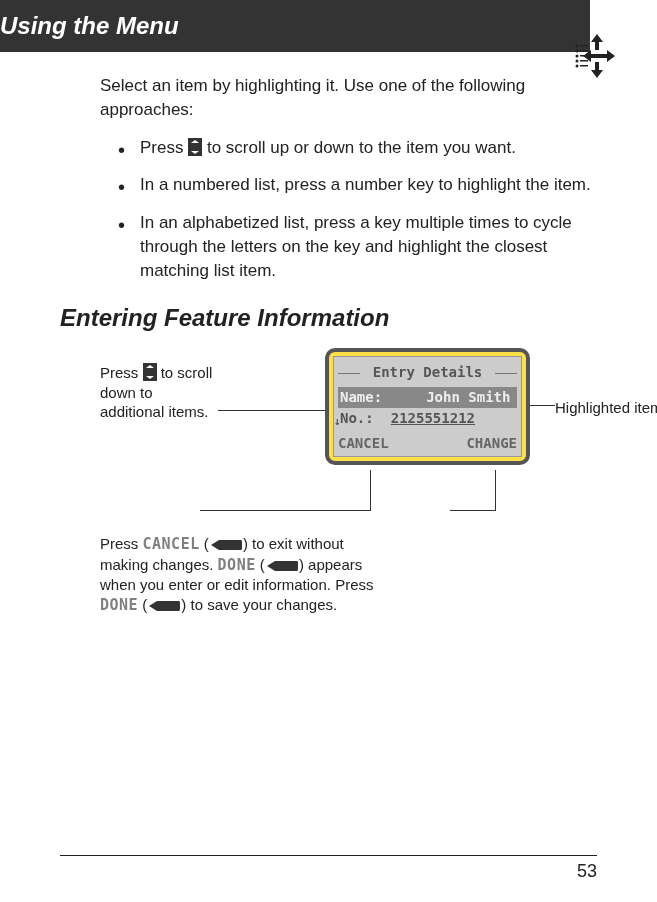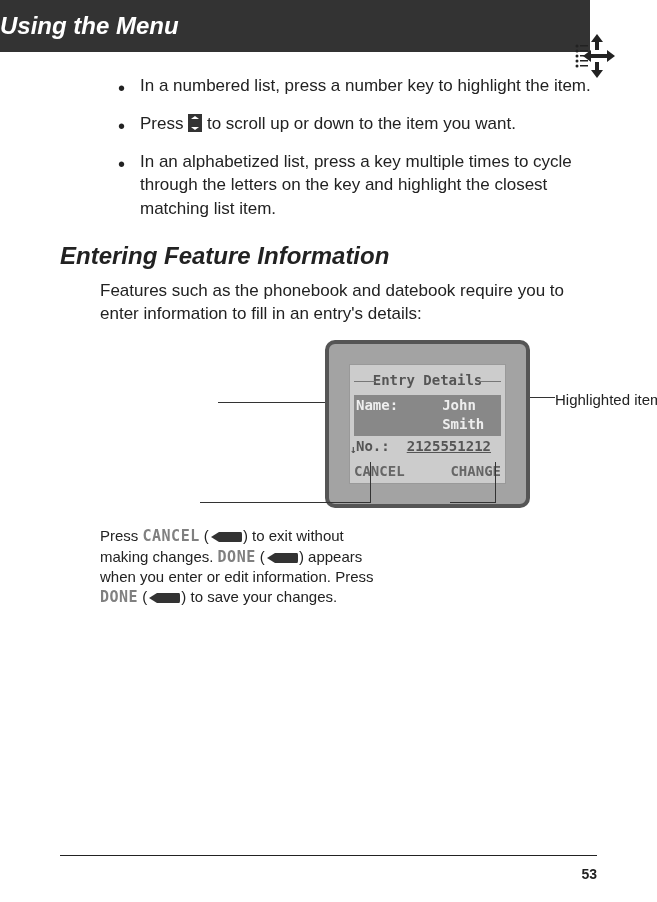--- a/index.html
+++ b/index.html
@@ -64,22 +64,22 @@
       position: relative;
       height: 320px;
       margin-top: 14px;
     }
     .phone-screen {
       position: absolute;
       left: 225px; top: 0;
       width: 205px;
       border: 4px solid #555;
       border-radius: 10px;
-      background: #a3a3a3;
-      padding: 20px;
+      background: #fde047;
+      padding: 4px;
     }
     .screen-inner {
       background: #ccc;
       border: 1px solid #999;
       padding: 6px 4px 2px 4px;
       font-family: "Lucida Console", Monaco, monospace;
       font-size: 14px;
       color: #555;
     }
     .screen-title {
@@ -127,22 +127,22 @@
       vertical-align:middle;
     }
     .soft-btn svg { display:block; }
     .callout-line {
       position:absolute;
       background:#333;
     }
     .page-num {
       position:absolute;
       bottom:20px; right:60px;
-      font-weight:bold;
-      font-size:14px;
+      font-weight:normal;
+      font-size:18px;
     }
     .page-rule {
       position:absolute;
       bottom:46px;
       left:60px; right:60px;
       height:1px;
       background:#222;
     }
   </style>
 </head>
@@ -167,34 +167,37 @@
       <rect x="11" y="13" width="8" height="1.5"></rect>
         <rect x="11" y="18" width="8" height="1.5"></rect>
       <rect x="11" y="23" width="8" height="1.5"></rect>
         <rect x="11" y="28" width="8" height="1.5"></rect>
       <rect x="11" y="33" width="8" height="1.5"></rect>
     </g>
   </svg>
 </div>
 
 <div class="content">
+  <p>Select an item by highlighting it. Use one of the following approaches:</p>
 
   <ul class="bullets">
-    <li>In a numbered list, press a number key to highlight the item.</li>
     <li>
       <span>Press </span><span class="scroll-key"></span><span> to scroll up or down to the item you want.</span>
     </li>
+    <li>In a numbered list, press a number key to highlight the item.</li>
     <li>In an alphabetized list, press a key multiple times to cycle through the letters on the key and highlight the closest matching list item.</li>
   </ul>
 
   <h2 class="section">Entering Feature Information</h2>
-  <p>Features such as the phonebook and datebook require you to enter information to fill in an entry's details:</p>
 
   <div class="diagram">
 
+    <div class="anno anno-left">
+      <span>Press </span><span class="scroll-key"></span><span> to scroll down to additional items.</span>
+    </div>
     <div class="callout-line" style="left:118px; top:62px; width:110px; height:1px;"></div>
 
     <div class="anno anno-right">Highlighted item</div>
     <div class="callout-line" style="left:400px; top:57px; width:55px; height:1px;"></div>
 
     <div class="phone-screen">
       <div class="screen-inner">
         <div class="screen-title">Entry Details</div>
         <div class="name-row">
           <span>Name:</span>

